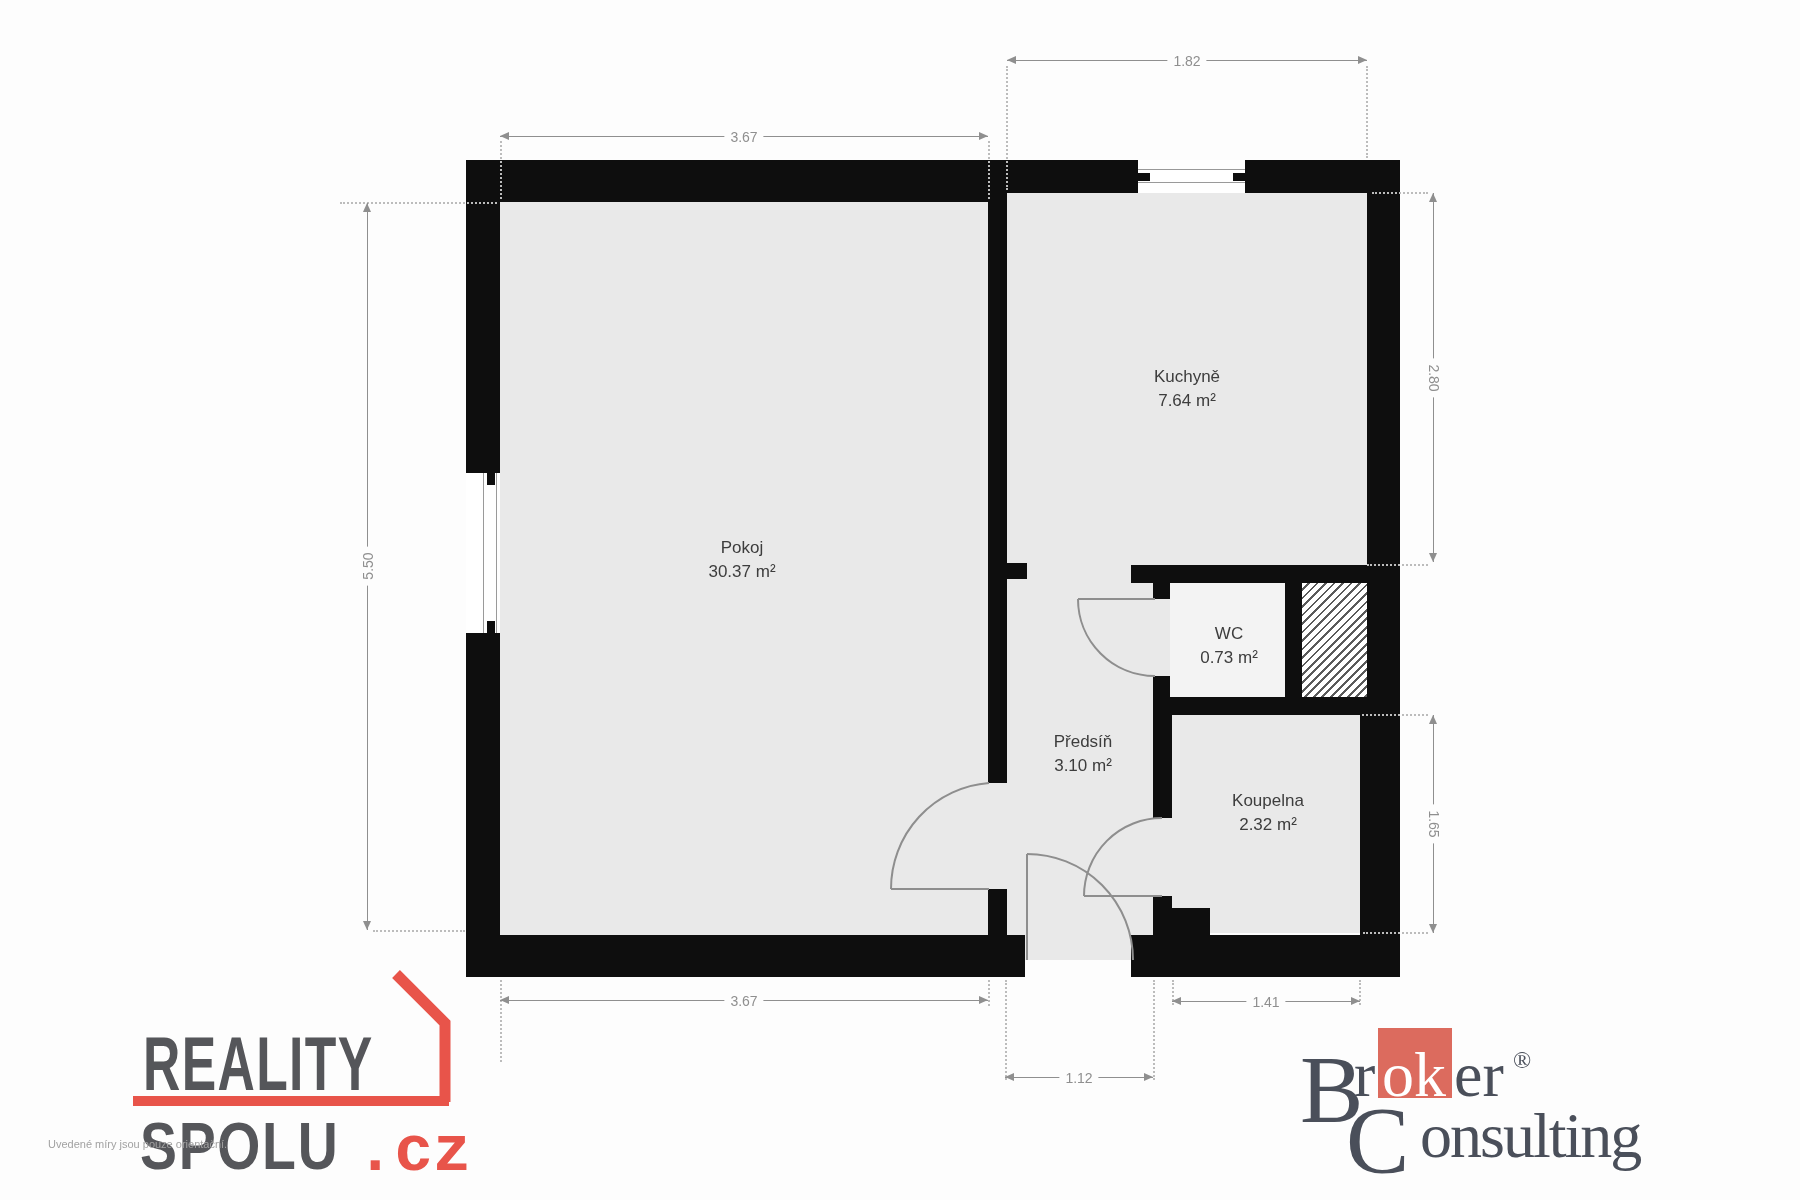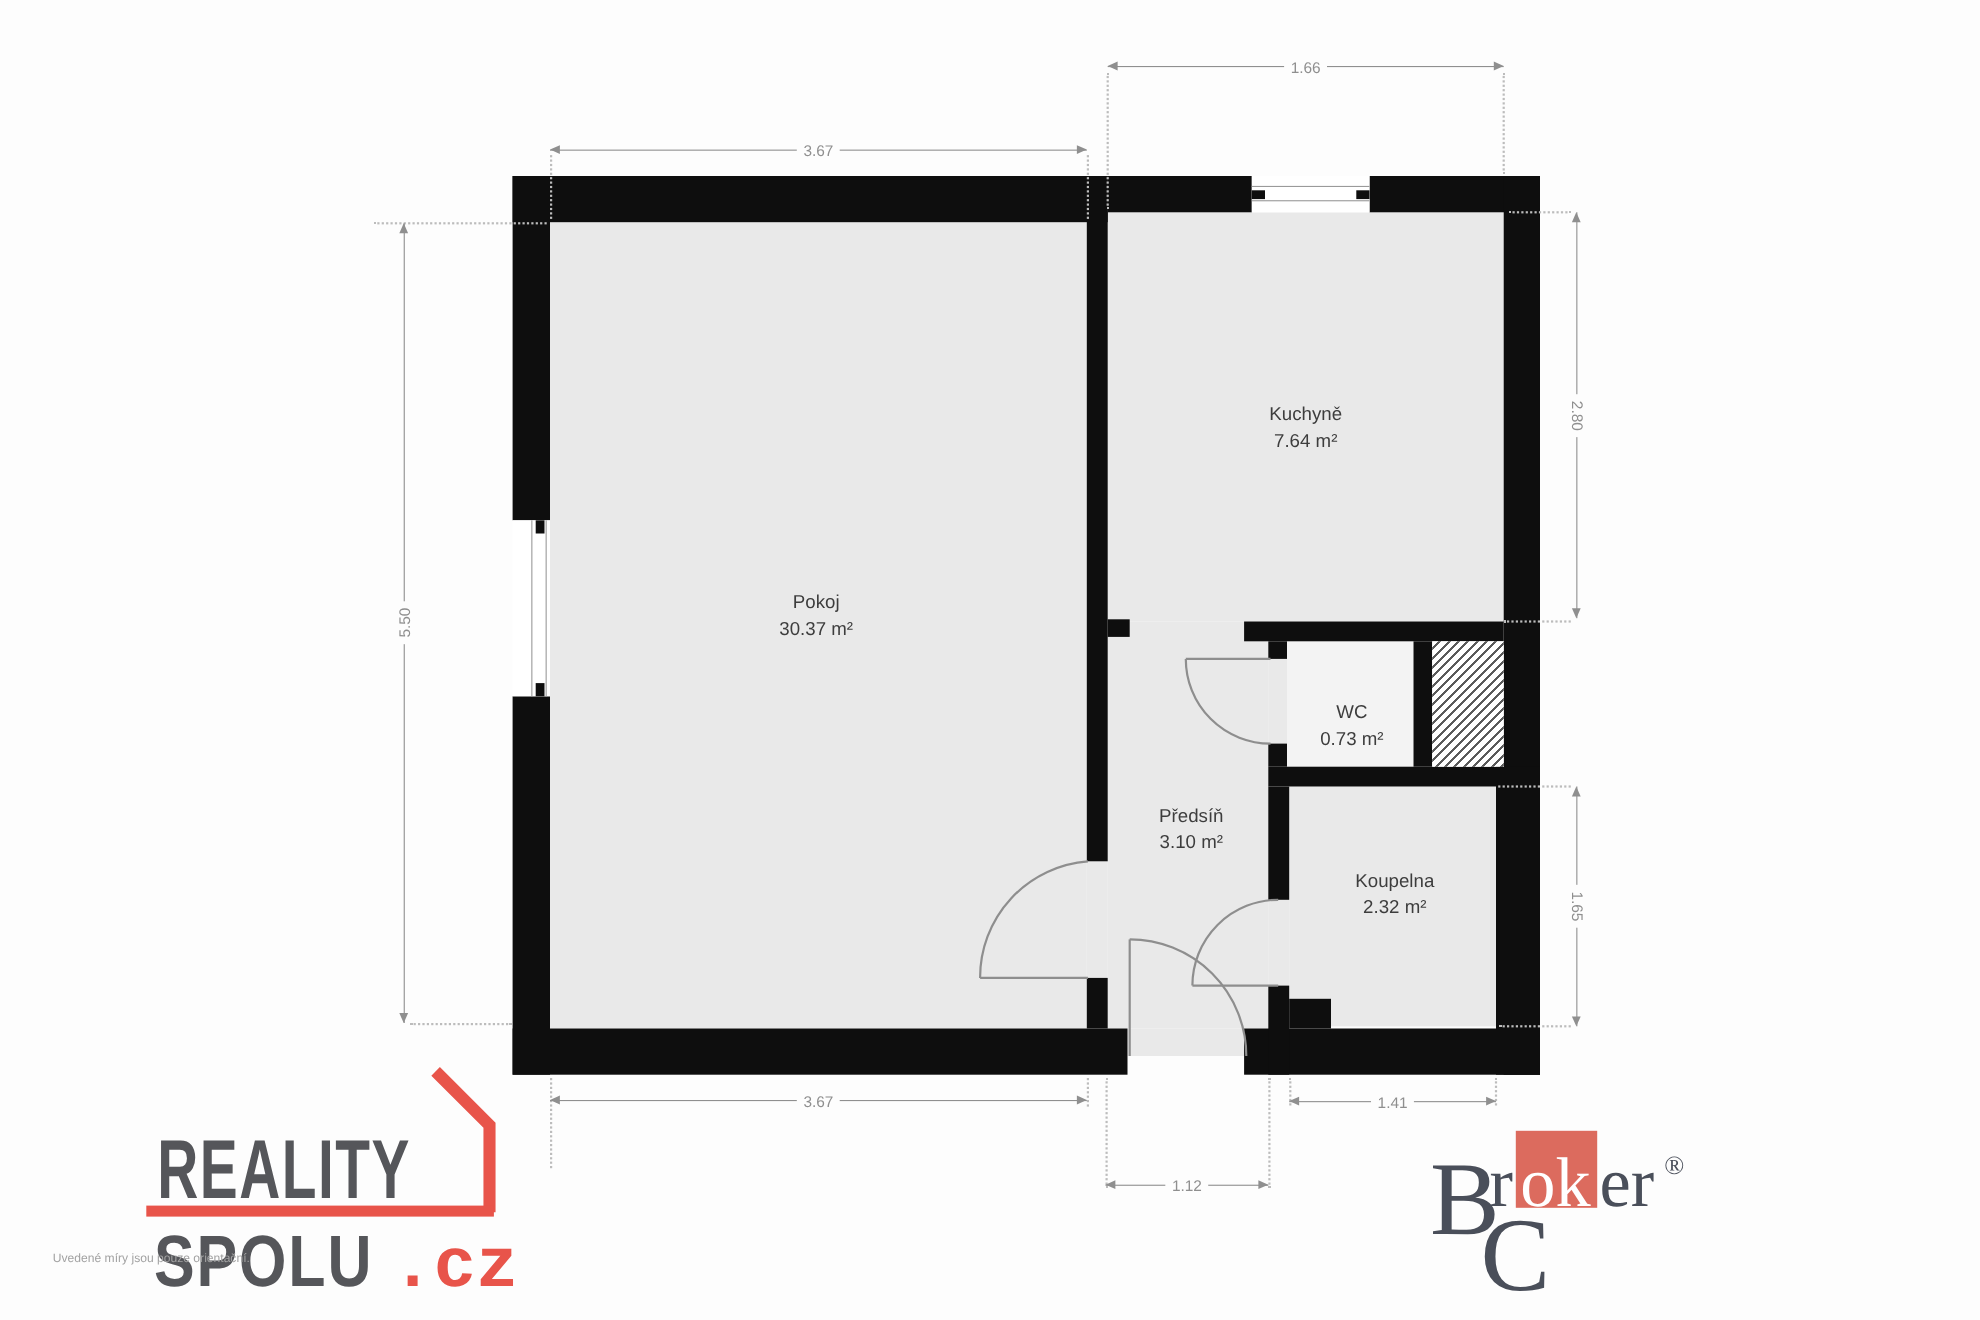--- a/index.html
+++ b/index.html
@@ -117,21 +117,21 @@
   <div class="leader-v" style="left:500px;top:980px;height:82px;"></div>
   <div class="leader-v" style="left:988px;top:980px;height:26px;"></div>
   <div class="leader-v" style="left:1005px;top:980px;height:100px;"></div>
   <div class="leader-v" style="left:1153px;top:980px;height:100px;"></div>
   <div class="leader-v" style="left:1172px;top:980px;height:25px;"></div>
   <div class="leader-v" style="left:1359px;top:980px;height:25px;"></div>
 
   <div class="dimline-h" style="left:1007px;top:60px;width:360px;"></div>
   <div class="arr arrL" style="left:1007px;top:56px;"></div>
   <div class="arr arrR" style="left:1358px;top:56px;"></div>
-  <div class="dimlabel" style="left:1187px;top:61px;">1.66</div>
+  <div class="dimlabel" style="left:1187px;top:61px;">1.82</div>
 
   <div class="dimline-h" style="left:500px;top:136px;width:488px;"></div>
   <div class="arr arrL" style="left:500px;top:132px;"></div>
   <div class="arr arrR" style="left:979px;top:132px;"></div>
   <div class="dimlabel" style="left:744px;top:137px;">3.67</div>
 
   <div class="dimline-v" style="left:367px;top:203px;height:727px;"></div>
   <div class="arr arrU" style="left:363px;top:203px;"></div>
   <div class="arr arrD" style="left:363px;top:921px;"></div>
   <div class="dimlabel rotL" style="left:368px;top:566px;">5.50</div>
@@ -162,21 +162,21 @@
   <div class="dimlabel" style="left:1079px;top:1078px;">1.12</div>
 
   <div class="room-label" style="left:742px;top:536px;">
     <div>Pokoj</div>
     <div>30.37 m²</div>
   </div>
   <div class="room-label" style="left:1187px;top:365px;">
     <div>Kuchyně</div>
     <div>7.64 m²</div>
   </div>
-  <div class="room-label" style="left:1229px;top:636px;">
+  <div class="room-label" style="left:1229px;top:622px;">
     <div>WC</div>
     <div>0.73 m²</div>
   </div>
   <div class="room-label" style="left:1083px;top:730px;">
     <div>Předsíň</div>
     <div>3.10 m²</div>
   </div>
   <div class="room-label" style="left:1268px;top:789px;">
     <div>Koupelna</div>
     <div>2.32 m²</div>
@@ -192,14 +192,15 @@
 
   <div class="disclaimer" style="left:48px;top:1138px;">Uvedené míry jsou pouze orientační.</div>
 
   <div class="bk-square" style="left:1378px;top:1028px;width:74px;height:70px;"></div>
   <div class="bk" style="left:1300px;top:1043px;font-size:95px;">B</div>
   <div class="bk" style="left:1354px;top:1043px;font-size:64px;">r</div>
   <div class="bk bk-white" style="left:1382px;top:1043px;font-size:64px;">ok</div>
   <div class="bk" style="left:1454px;top:1043px;font-size:64px;">er</div>
   <div class="bk" style="left:1513px;top:1048px;font-size:24px;">®</div>
   <div class="bk" style="left:1346px;top:1094px;font-size:95px;">C</div>
+  <div class="bk" style="left:1420px;top:1104px;font-size:64px;letter-spacing:-2px;">onsulting</div>
 
 </div>
 
 </body></html>

